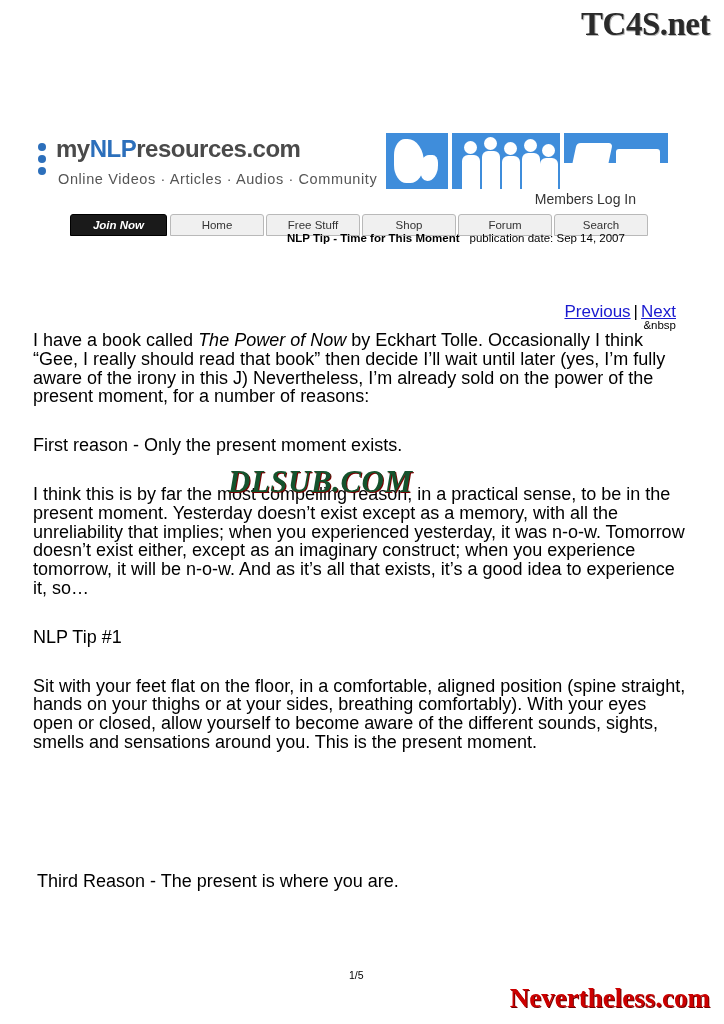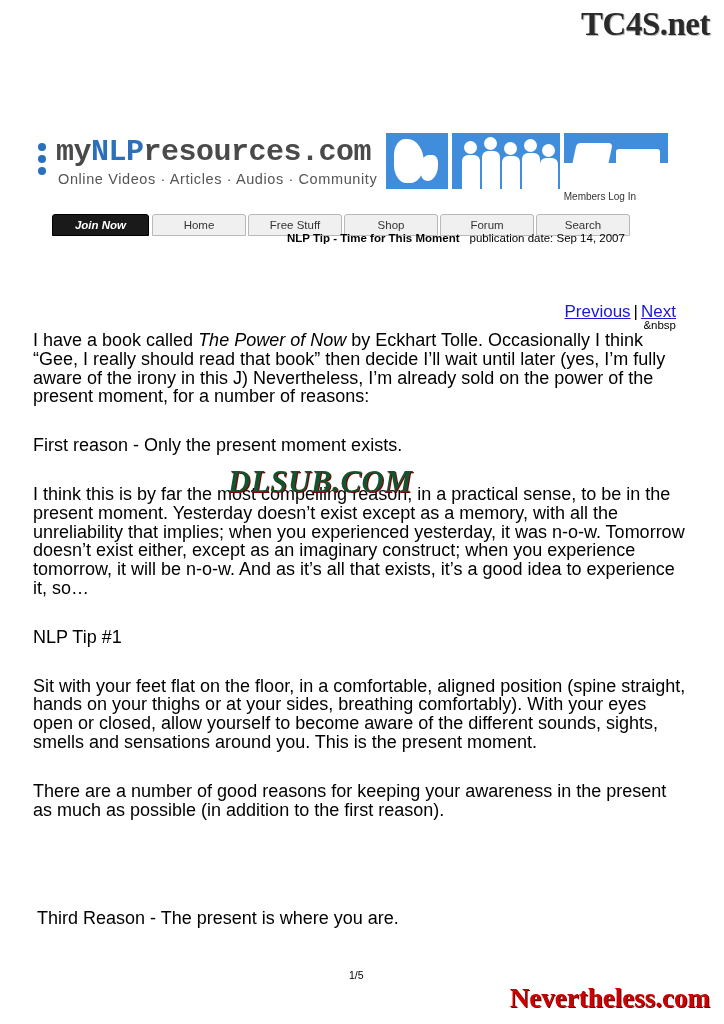--- a/index.html
+++ b/index.html
@@ -56,22 +56,22 @@
     width: 8px;
     height: 8px;
     border-radius: 50%;
     background: #2c6fbb;
     margin-bottom: 4px;
   }
   .logo-main {
     position: absolute;
     left: 22px;
     top: 2px;
-    font-family: Liberation Mono, monospace;
-    font-size: 30px;
+    font-family: Liberation Sans, sans-serif;
+    font-size: 24px;
     letter-spacing: -0.5px;
     white-space: nowrap;
   }
   .logo-main .grey { color: #4a4a4a; font-weight: bold; }
   .logo-main .blue { color: #2c6fbb; font-weight: bold; }
   .logo-sub {
     position: absolute;
     left: 24px;
     top: 38px;
     font-size: 14.5px;
@@ -103,21 +103,21 @@
   .p2 .body { border-radius: 6px 6px 0 0; width: 18px; }
   
   .p3 .b1 { left: 0; top: 30px; width: 104px; height: 26px; }
   .p3 .b2 { left: 10px; top: 10px; width: 36px; height: 26px; border-radius: 4px; transform: skewX(-12deg); }
   .p3 .b3 { left: 52px; top: 16px; width: 44px; height: 20px; border-radius: 3px; }
 
   .members-login {
     position: absolute;
     right: 0;
     top: 58px;
-    font-size: 10px;
+    font-size: 14px;
     color: #333333;
     padding-left: 8px;
   }
 
   
   .nav {
     position: absolute;
     left: 52px;
     top: 214px;
     height: 21px;
@@ -126,20 +126,21 @@
     position: absolute;
     top: 0;
     height: 20px;
     line-height: 20px;
     text-align: center;
     font-size: 11.5px;
     color: #333333;
     background: #f0f0f0;
     border: 1px solid #b9b9b9;
     border-radius: 3px 3px 0 0;
+    margin-left: 18px;
   }
   .tab.join {
     background: #1a1a1a;
     color: #ffffff;
     font-weight: bold;
     font-style: italic;
     border-color: #000000;
   }
 
   
@@ -306,21 +307,20 @@
   <div class="gap-a"></div>
 
   <p class="p">NLP Tip #1</p>
 
   <div class="gap-b"></div>
 
   <p class="p">Sit with your feet flat on the floor, in a comfortable, aligned position (spine straight, hands on your thighs or at your sides, breathing comfortably). With your eyes open or closed, allow yourself to become aware of the different sounds, sights, smells and sensations around you. This is the present moment.</p>
 
   <div class="gap-a"></div>
 
-  <p class="p">There are a number of good reasons for keeping your awareness in the present as much as possible (in addition to the first reason).</p>
 
   <div class="gap-a"></div>
 
 
   <div class="gap-a"></div>
 
 
   <div class="gap-a"></div>
 
   <p class="p indent2">Third Reason - The present is where you are.</p>

